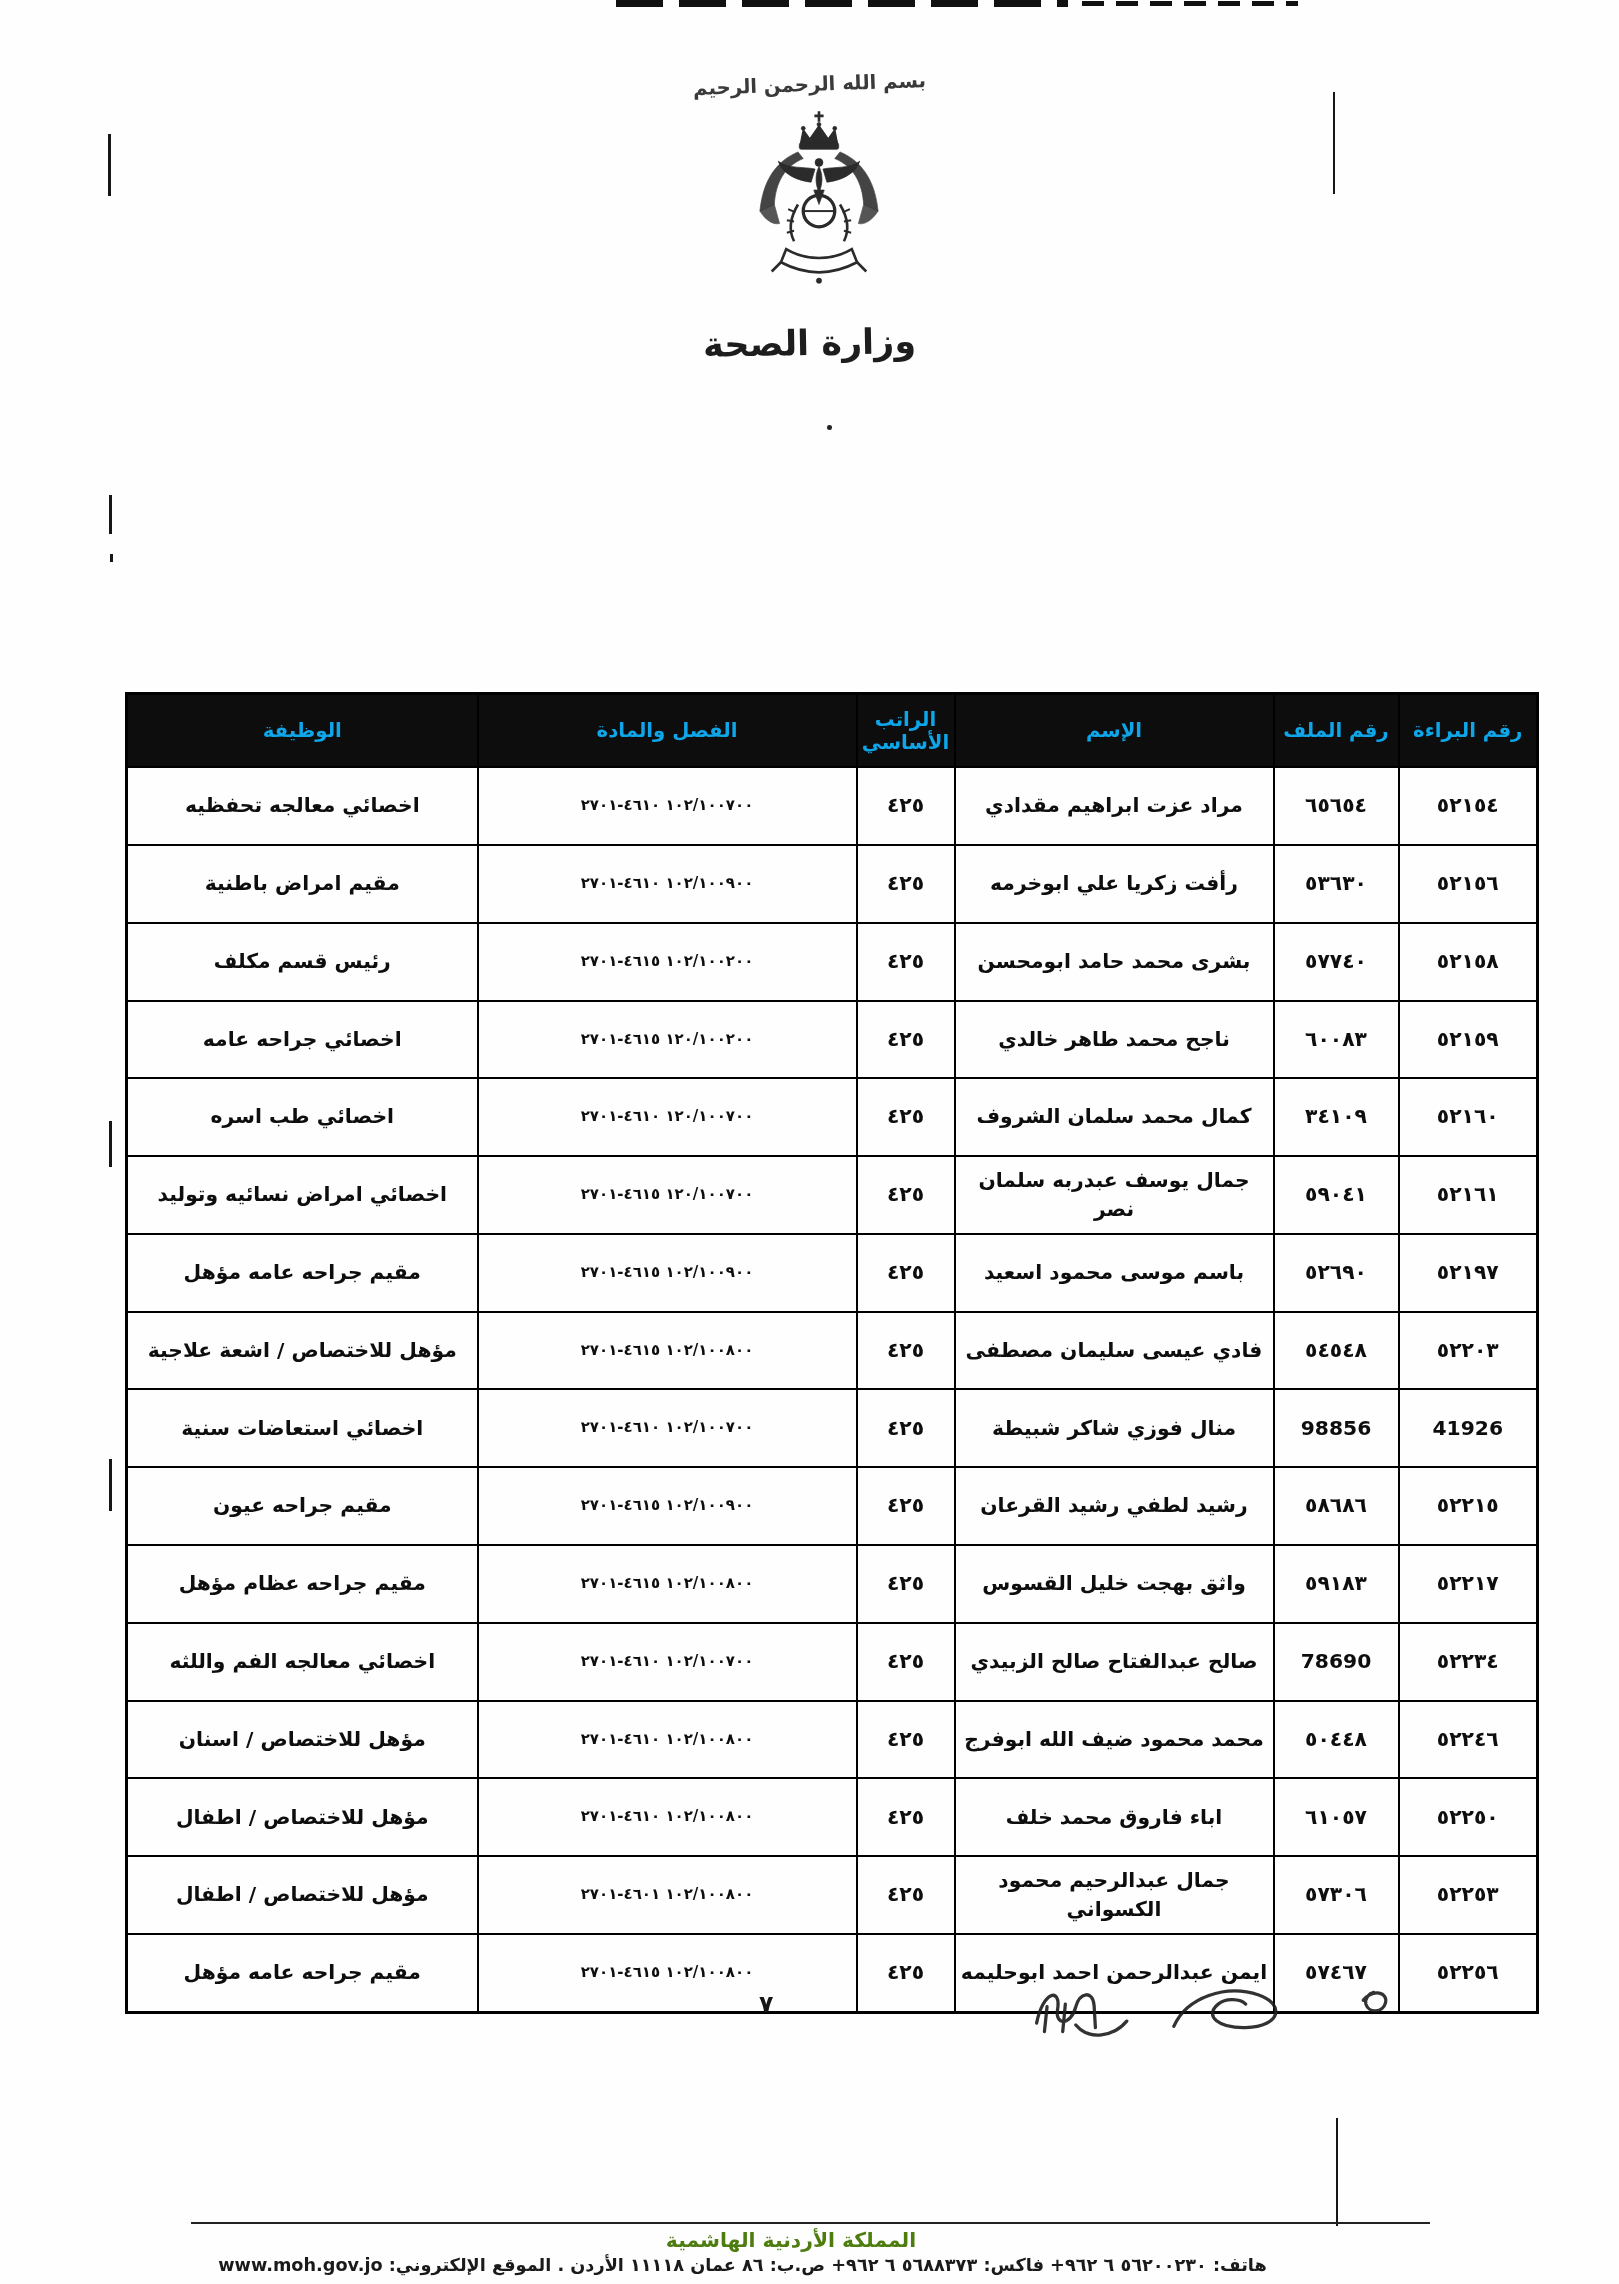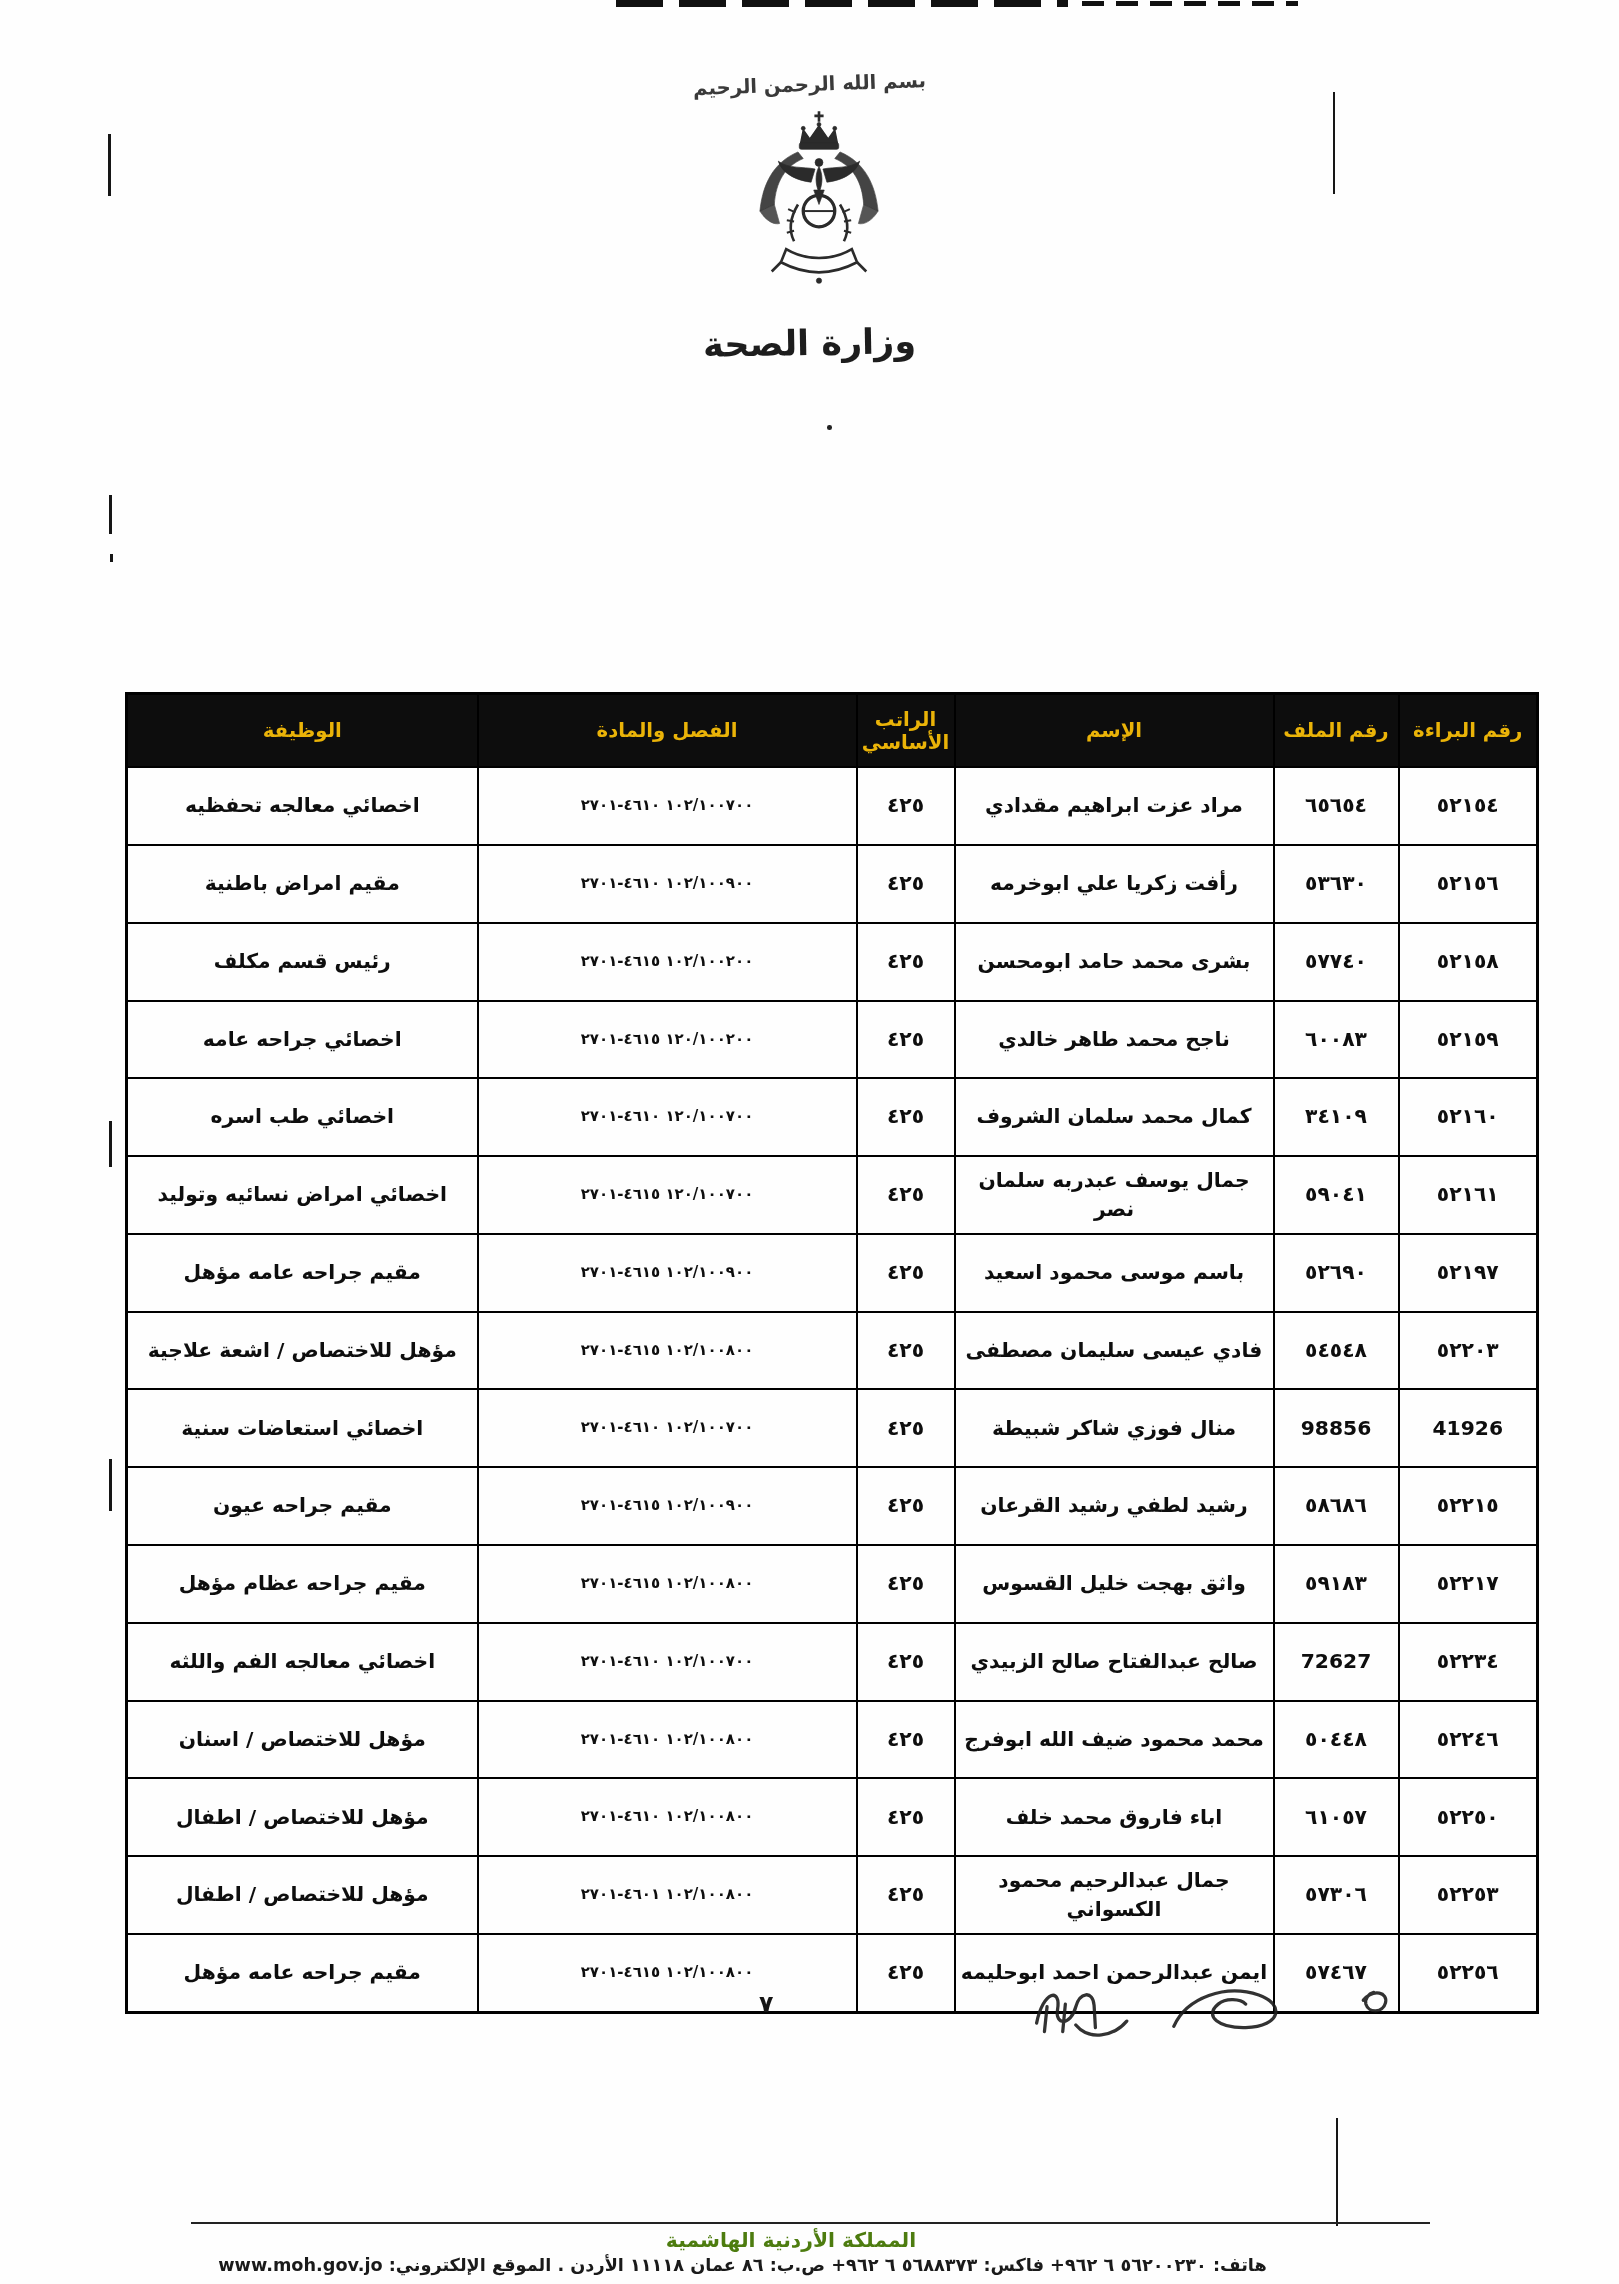--- a/index.html
+++ b/index.html
@@ -25,21 +25,21 @@
   .ref-fields{position:absolute;top:486px;right:77px;width:367px;}
   .ref-row{display:flex;direction:rtl;align-items:flex-end;margin-bottom:23.6px;height:25px;}
   .ref-label{font-size:20.3px;font-weight:700;color:#1b1b1b;white-space:nowrap;margin-left:6.6px;}
   .ref-dots{width:270px;border-bottom:2.6px dotted #3c3c3c;height:19.7px;}
 
   
   .tbl-wrap{position:absolute;top:692px;left:128px;width:1411px;}
   table{border-collapse:collapse;width:1411px;direction:rtl;table-layout:fixed;}
   table,th,td{border:2px solid #000;}
   table{border-width:3.3px;}
-  th{background:#0d0d0d;color:#eab308;font-size:19.7px;font-weight:700;height:66px;padding:2.6px 3.9px;}
+  th{background:#0d0d0d;color:#0ea5e9;font-size:19.7px;font-weight:700;height:66px;padding:2.6px 3.9px;}
   td{font-size:20.3px;font-weight:700;text-align:center;vertical-align:middle;height:68px;
      padding:3.9px 5.2px;line-height:1.45;color:#0e0e0e;}
   td.col-chapter_article{font-size:15px;letter-spacing:0.7px;}
   td.col-basic_salary{font-size:20.3px;}
 
   
   .page-number{position:absolute;top:1990px;left:759px;font-size:23.6px;font-weight:700;color:#151515;}
   .signature{position:absolute;top:1961px;left:1010px;width:406px;height:98px;}
 
   
@@ -206,21 +206,21 @@
           <tr>
             <td class="col-serial_no">٥٢٢١٧</td>
             <td class="col-file_no">٥٩١٨٣</td>
             <td class="col-name">واثق بهجت خليل القسوس</td>
             <td class="col-basic_salary">٤٢٥</td>
             <td class="col-chapter_article" dir="ltr">١٠٢/١٠٠٨٠٠ ٤٦١٥-٢٧٠١</td>
             <td class="col-job_title">مقيم جراحه عظام مؤهل</td>
           </tr>
           <tr>
             <td class="col-serial_no">٥٢٢٣٤</td>
-            <td class="col-file_no">72627</td>
+            <td class="col-file_no">78690</td>
             <td class="col-name">صالح عبدالفتاح صالح الزبيدي</td>
             <td class="col-basic_salary">٤٢٥</td>
             <td class="col-chapter_article" dir="ltr">١٠٢/١٠٠٧٠٠ ٤٦١٠-٢٧٠١</td>
             <td class="col-job_title">اخصائي معالجه الفم واللثه</td>
           </tr>
           <tr>
             <td class="col-serial_no">٥٢٢٤٦</td>
             <td class="col-file_no">٥٠٤٤٨</td>
             <td class="col-name">محمد محمود ضيف الله ابوفرج</td>
             <td class="col-basic_salary">٤٢٥</td>

